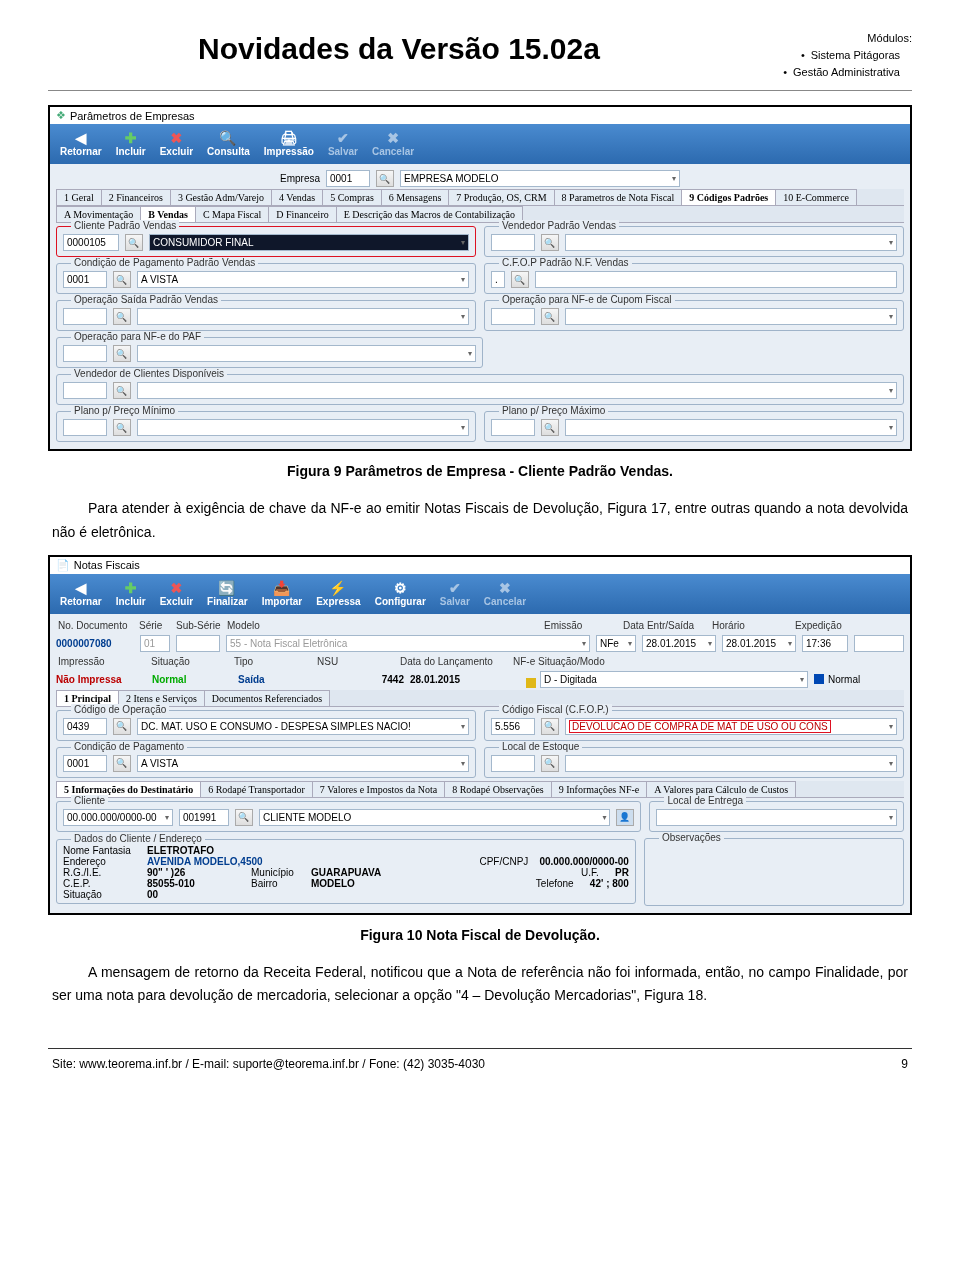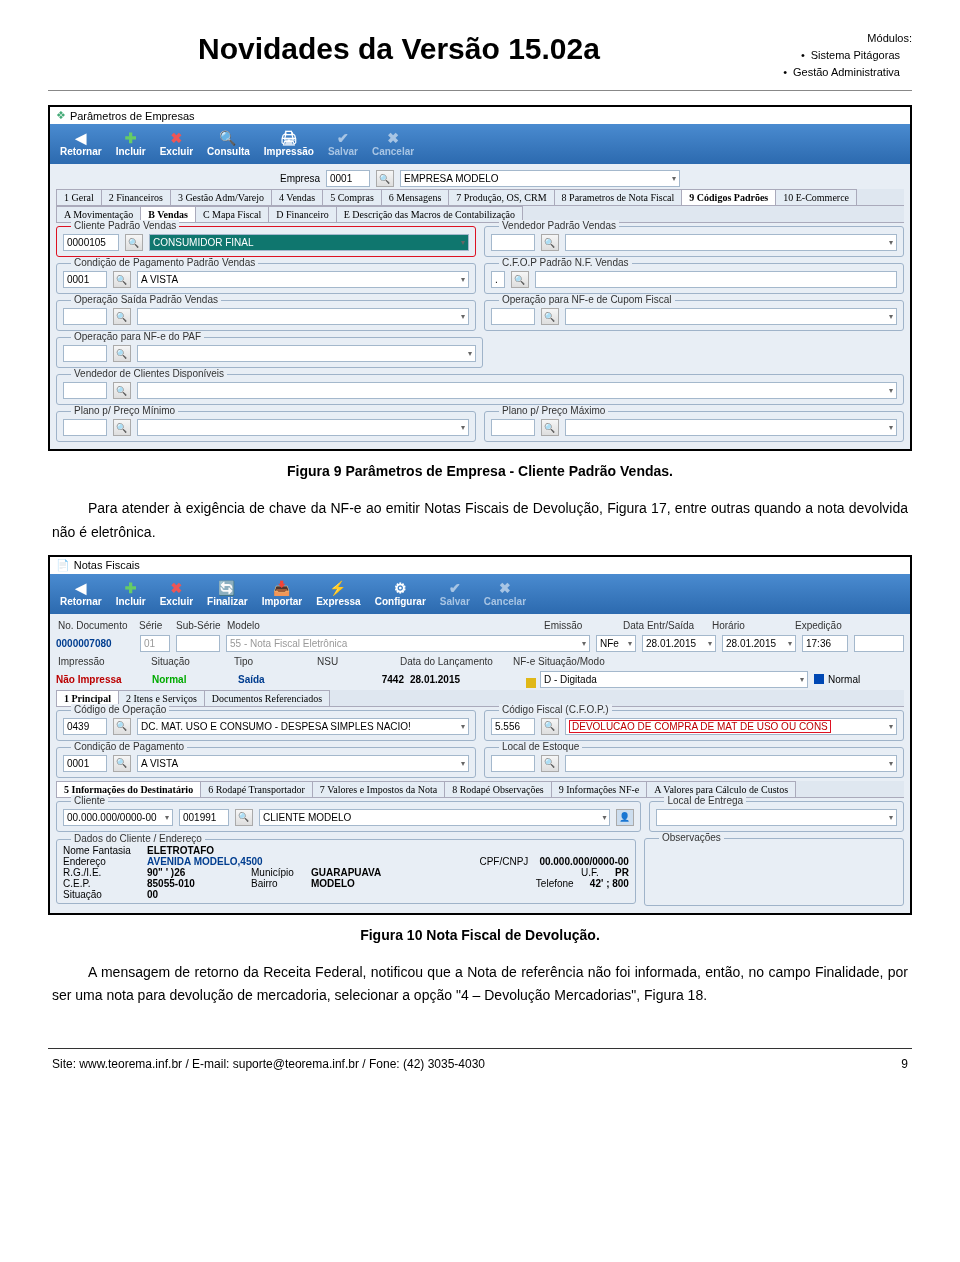--- a/index.html
+++ b/index.html
@@ -129,21 +129,21 @@
       <div class="tab">C Mapa Fiscal</div>
       <div class="tab">D Financeiro</div>
       <div class="tab">E Descrição das Macros de Contabilização</div>
     </div>
     <div class="cols2">
       <div class="fieldset red">
         <span class="lg-title">Cliente Padrão Vendas</span>
         <div class="row">
           <span class="inp" style="width:56px">0000105</span>
           <span class="lookup">🔍</span>
-          <span class="inp sel lg" style="color:#fff;background:#0f766e">CONSUMIDOR FINAL</span>
+          <span class="inp sel lg" style="color:#fff;background:#0f172a">CONSUMIDOR FINAL</span>
         </div>
       </div>
       <div class="fieldset">
         <span class="lg-title">Vendedor Padrão Vendas</span>
         <div class="row">
               <span class="inp sm"></span>
               <span class="lookup">🔍</span>
               <span class="inp sel lg"></span>
             </div>
       </div>

